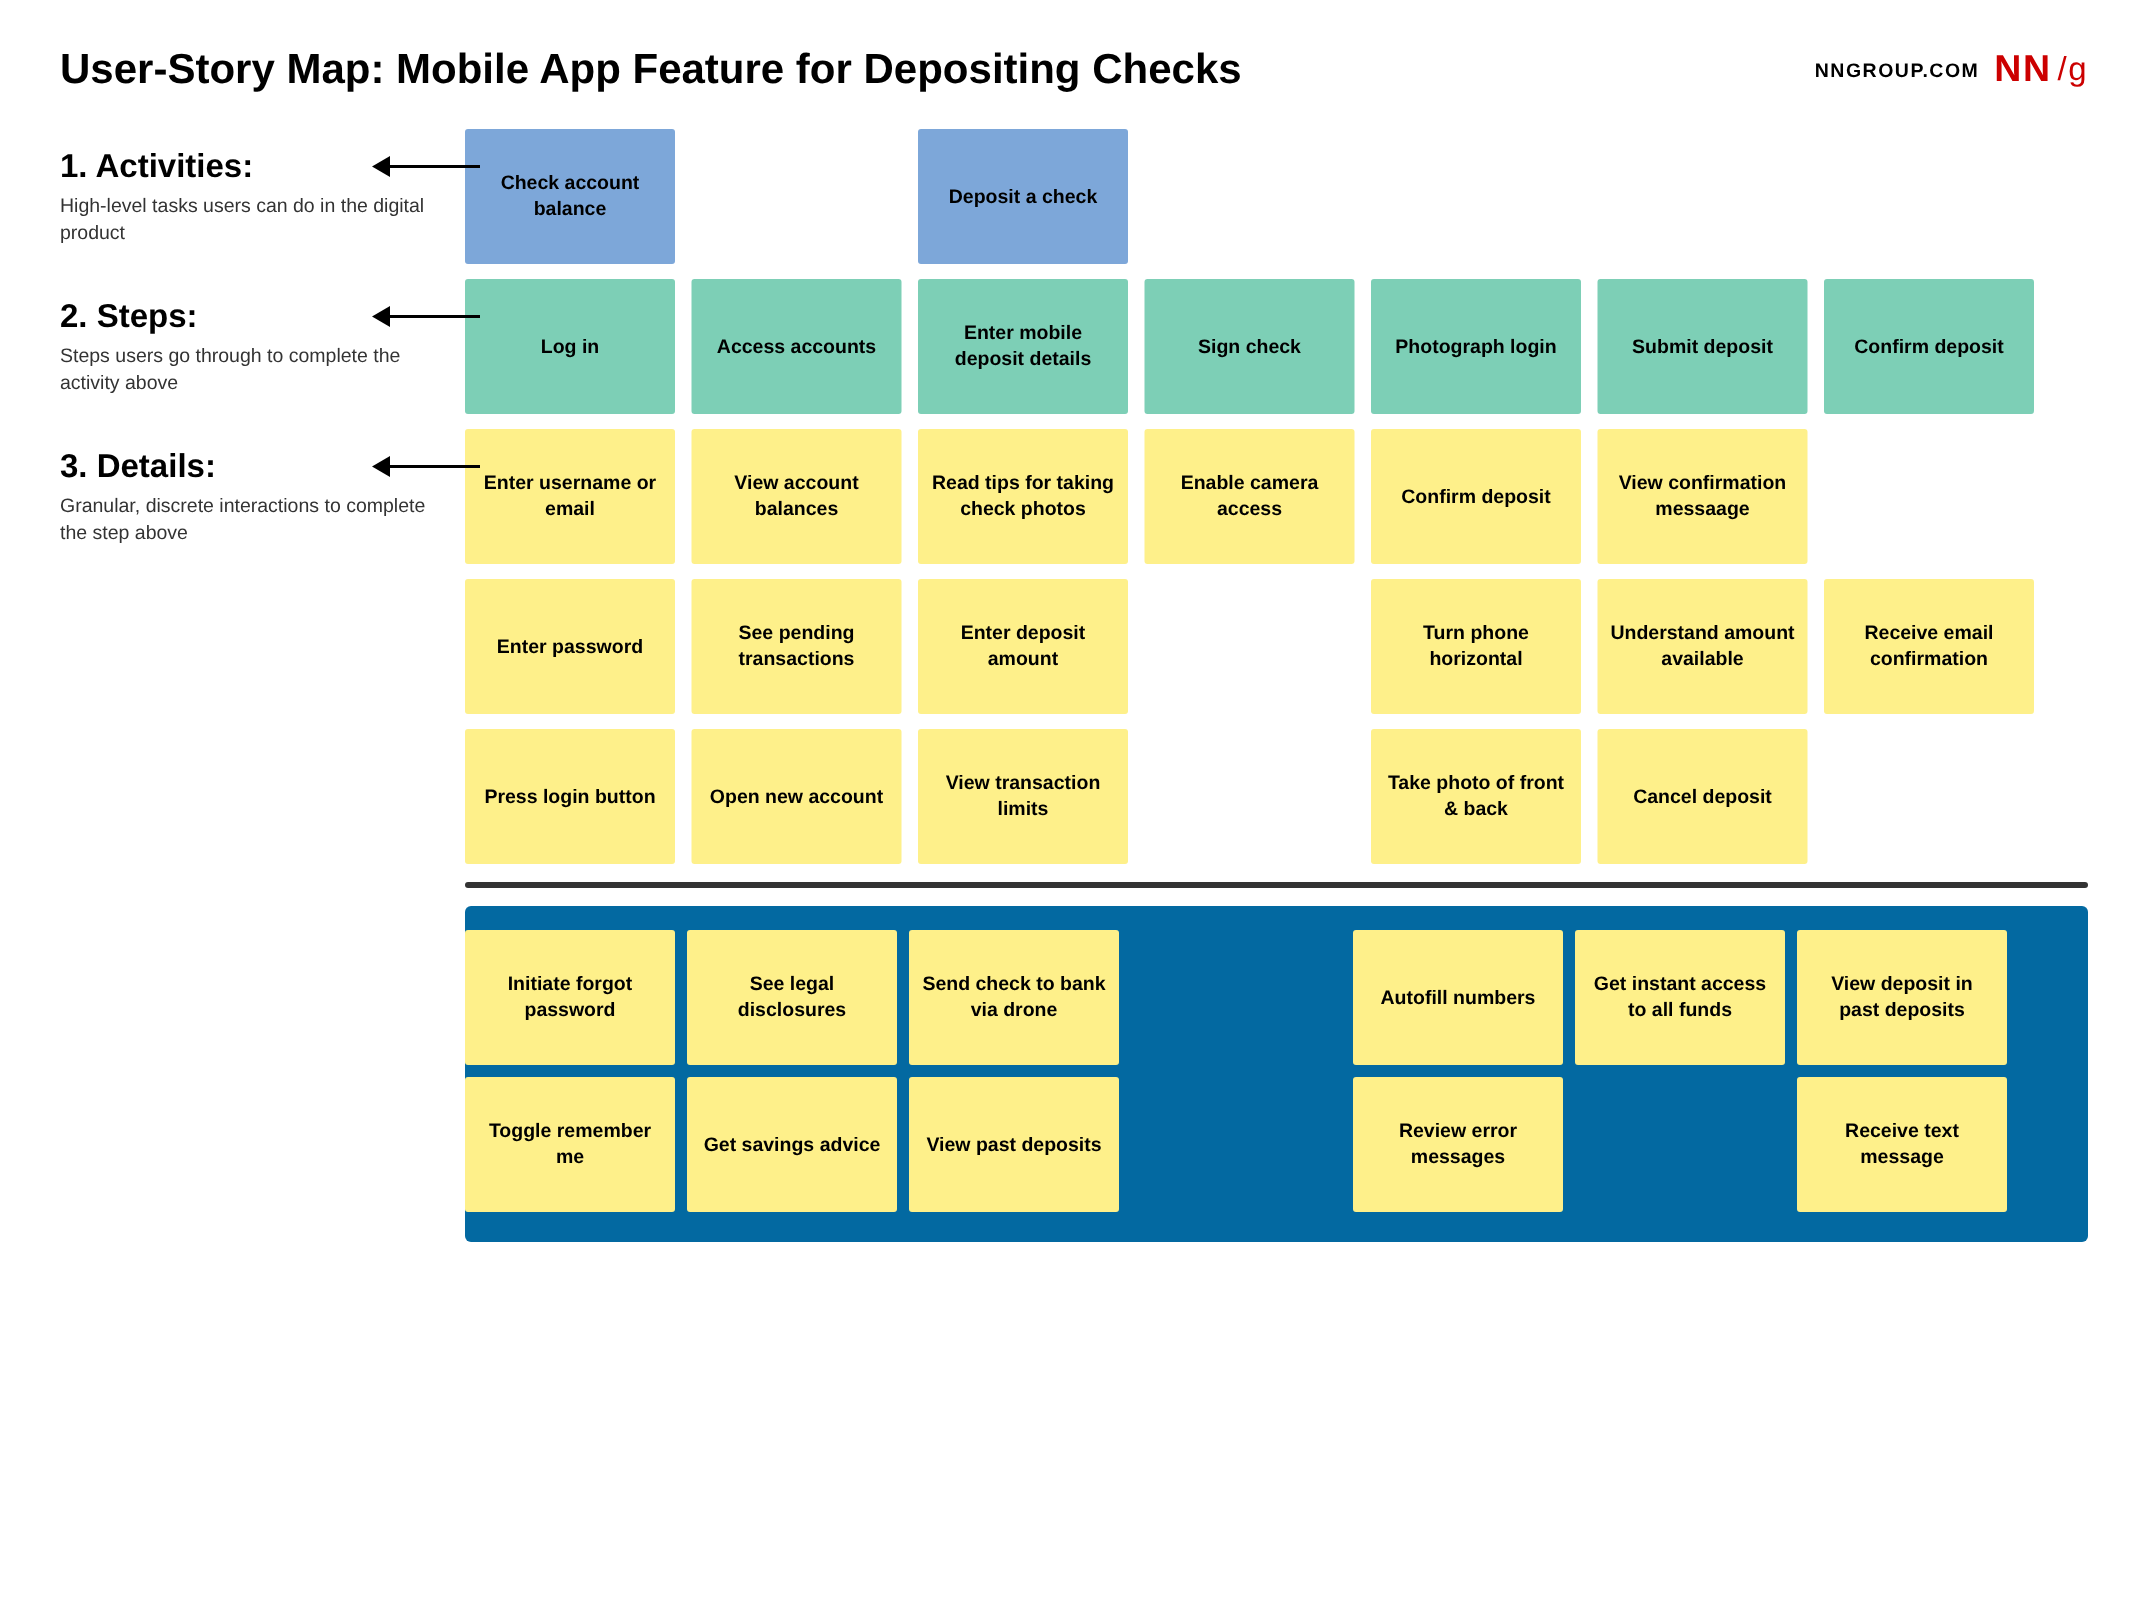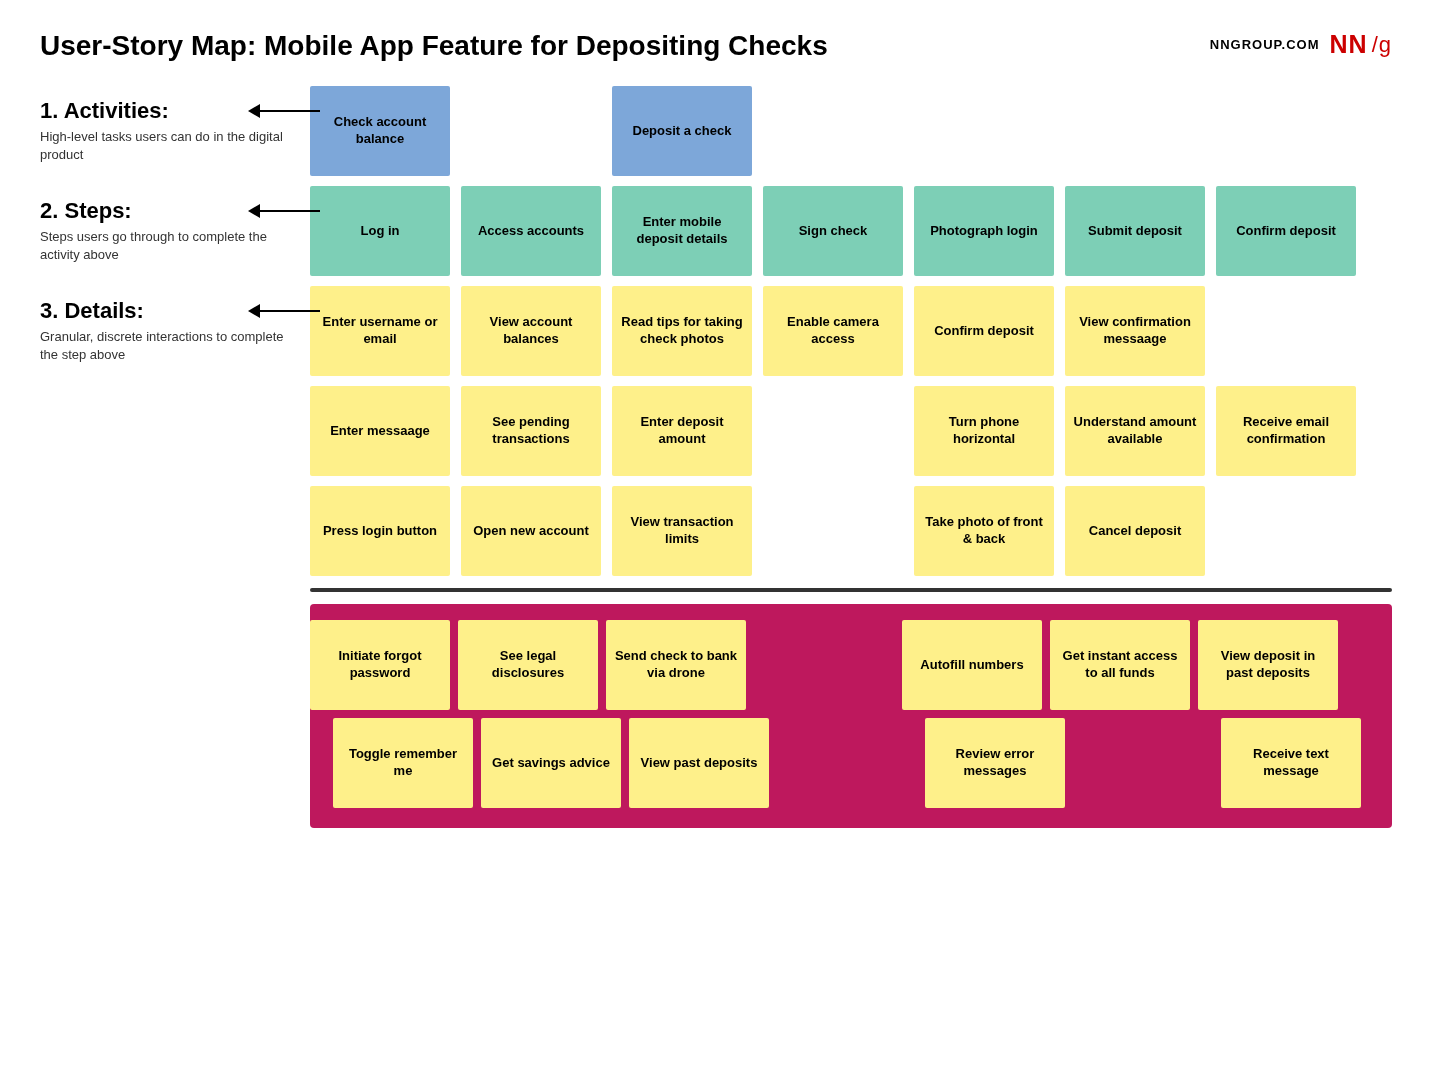--- a/index.html
+++ b/index.html
@@ -8,21 +8,21 @@
       background: #fff;
       width: 1432px;
       min-height: 1074px;
       padding: 30px 40px;
     }
 
     
     .page-header {
       display: flex;
       justify-content: space-between;
-      align-items: flex-start;
+      align-items: center;
       margin-bottom: 24px;
     }
     .page-title {
       font-size: 28px;
       font-weight: 900;
       color: #000;
     }
     .brand {
       display: flex;
       align-items: center;
@@ -135,21 +135,21 @@
     
     .divider-row {
       margin: 12px 0 12px 270px;
       height: 4px;
       background: #333;
       border-radius: 2px;
     }
 
     
     .pink-section {
-      background: #be185d;
+      background: #0369a1;
       border-radius: 4px;
       padding: 12px 8px 12px 0;
       margin-left: 270px;
     }
 
     
     .no-label .row-label {
       visibility: hidden;
     }
   </style>
@@ -257,21 +257,21 @@
     <div class="card-col">
       <div class="card card-yellow">View confirmation messaage</div>
     </div>
   </div>
 </div>
 
 <div class="map-row no-label">
   <div class="row-label"></div>
   <div class="cards-area">
     <div class="card-col">
-      <div class="card card-yellow">Enter messaage</div>
+      <div class="card card-yellow">Enter password</div>
     </div>
     <div class="card-col">
       <div class="card card-yellow">See pending transactions</div>
     </div>
     <div class="card-col">
       <div class="card card-yellow">Enter deposit amount</div>
     </div>
     <div class="card-col">
       <div class="card card-empty"> </div>
     </div>
@@ -335,21 +335,21 @@
       <div class="card card-yellow">Autofill numbers</div>
     </div>
     <div class="card-col">
       <div class="card card-yellow">Get instant access to all funds</div>
     </div>
     <div class="card-col">
       <div class="card card-yellow">View deposit in past deposits</div>
     </div>
   </div>
 
-  <div style="display:flex; gap:8px; padding:4px 0 8px 0;justify-content:center;">
+  <div style="display:flex; gap:8px; padding:4px 0 8px 0;">
     <div class="card-col">
       <div class="card card-yellow">Toggle remember me</div>
     </div>
     <div class="card-col">
       <div class="card card-yellow">Get savings advice</div>
     </div>
     <div class="card-col">
       <div class="card card-yellow">View past deposits</div>
     </div>
     <div class="card-col">

